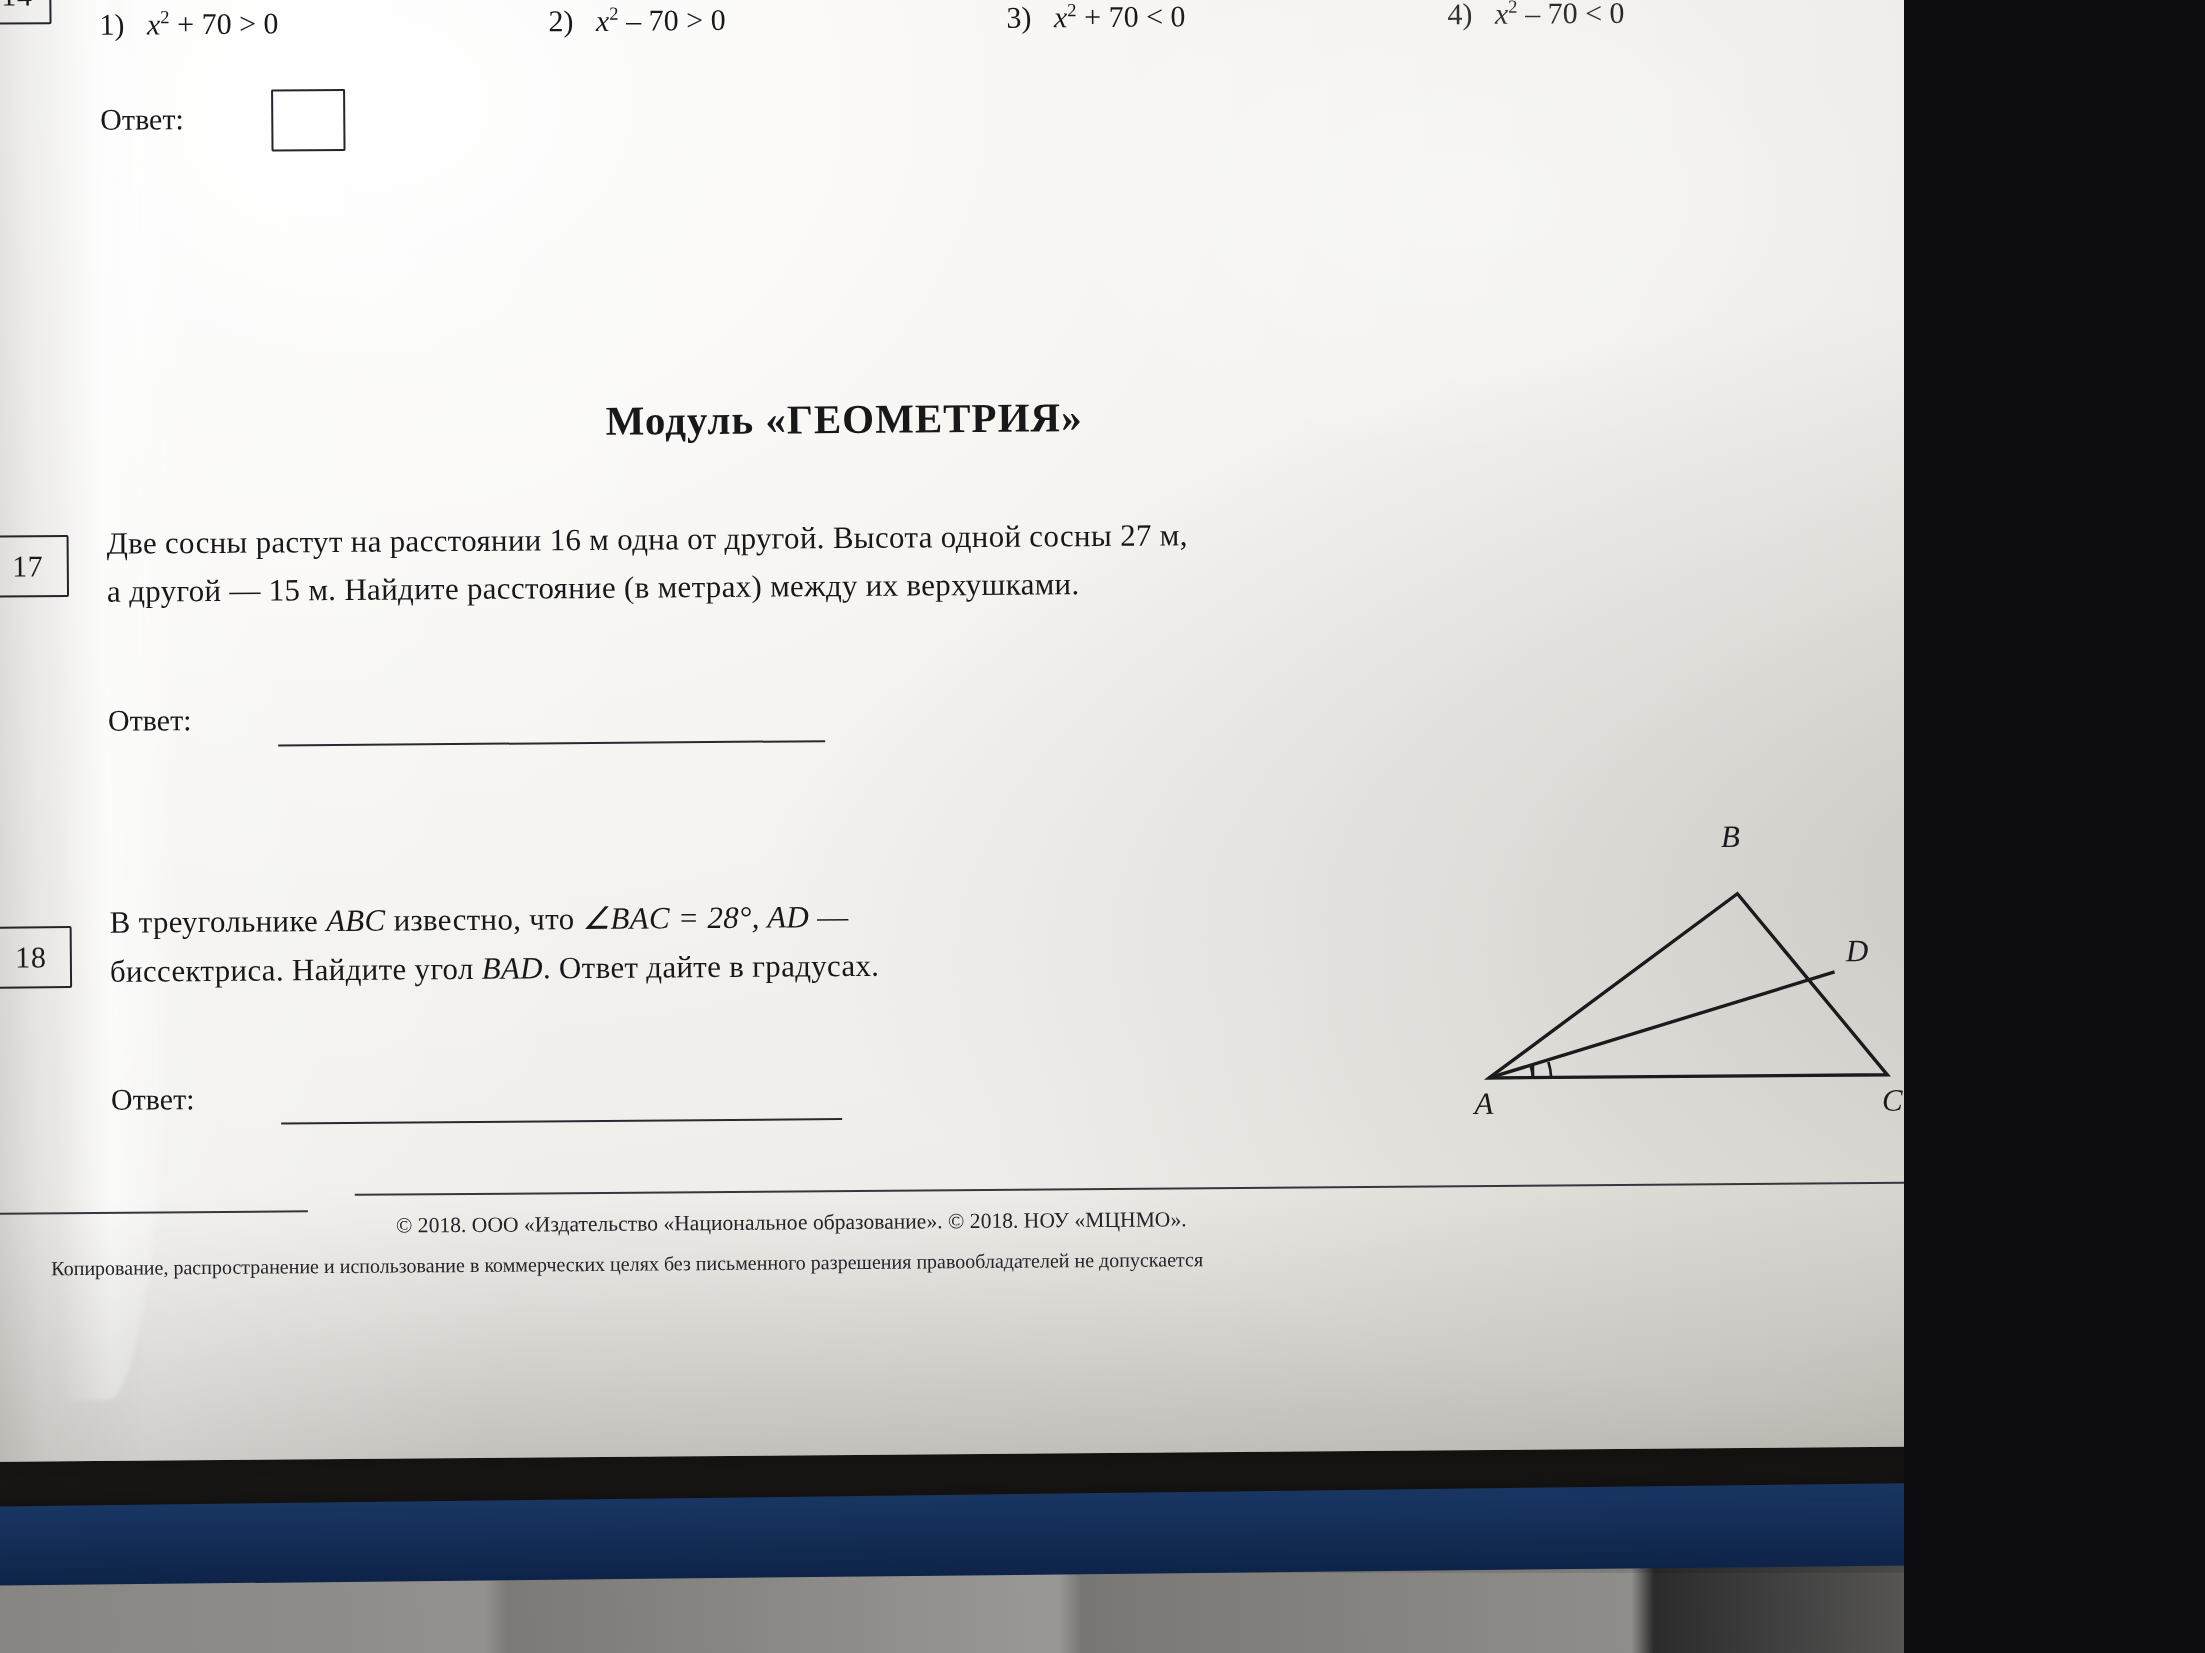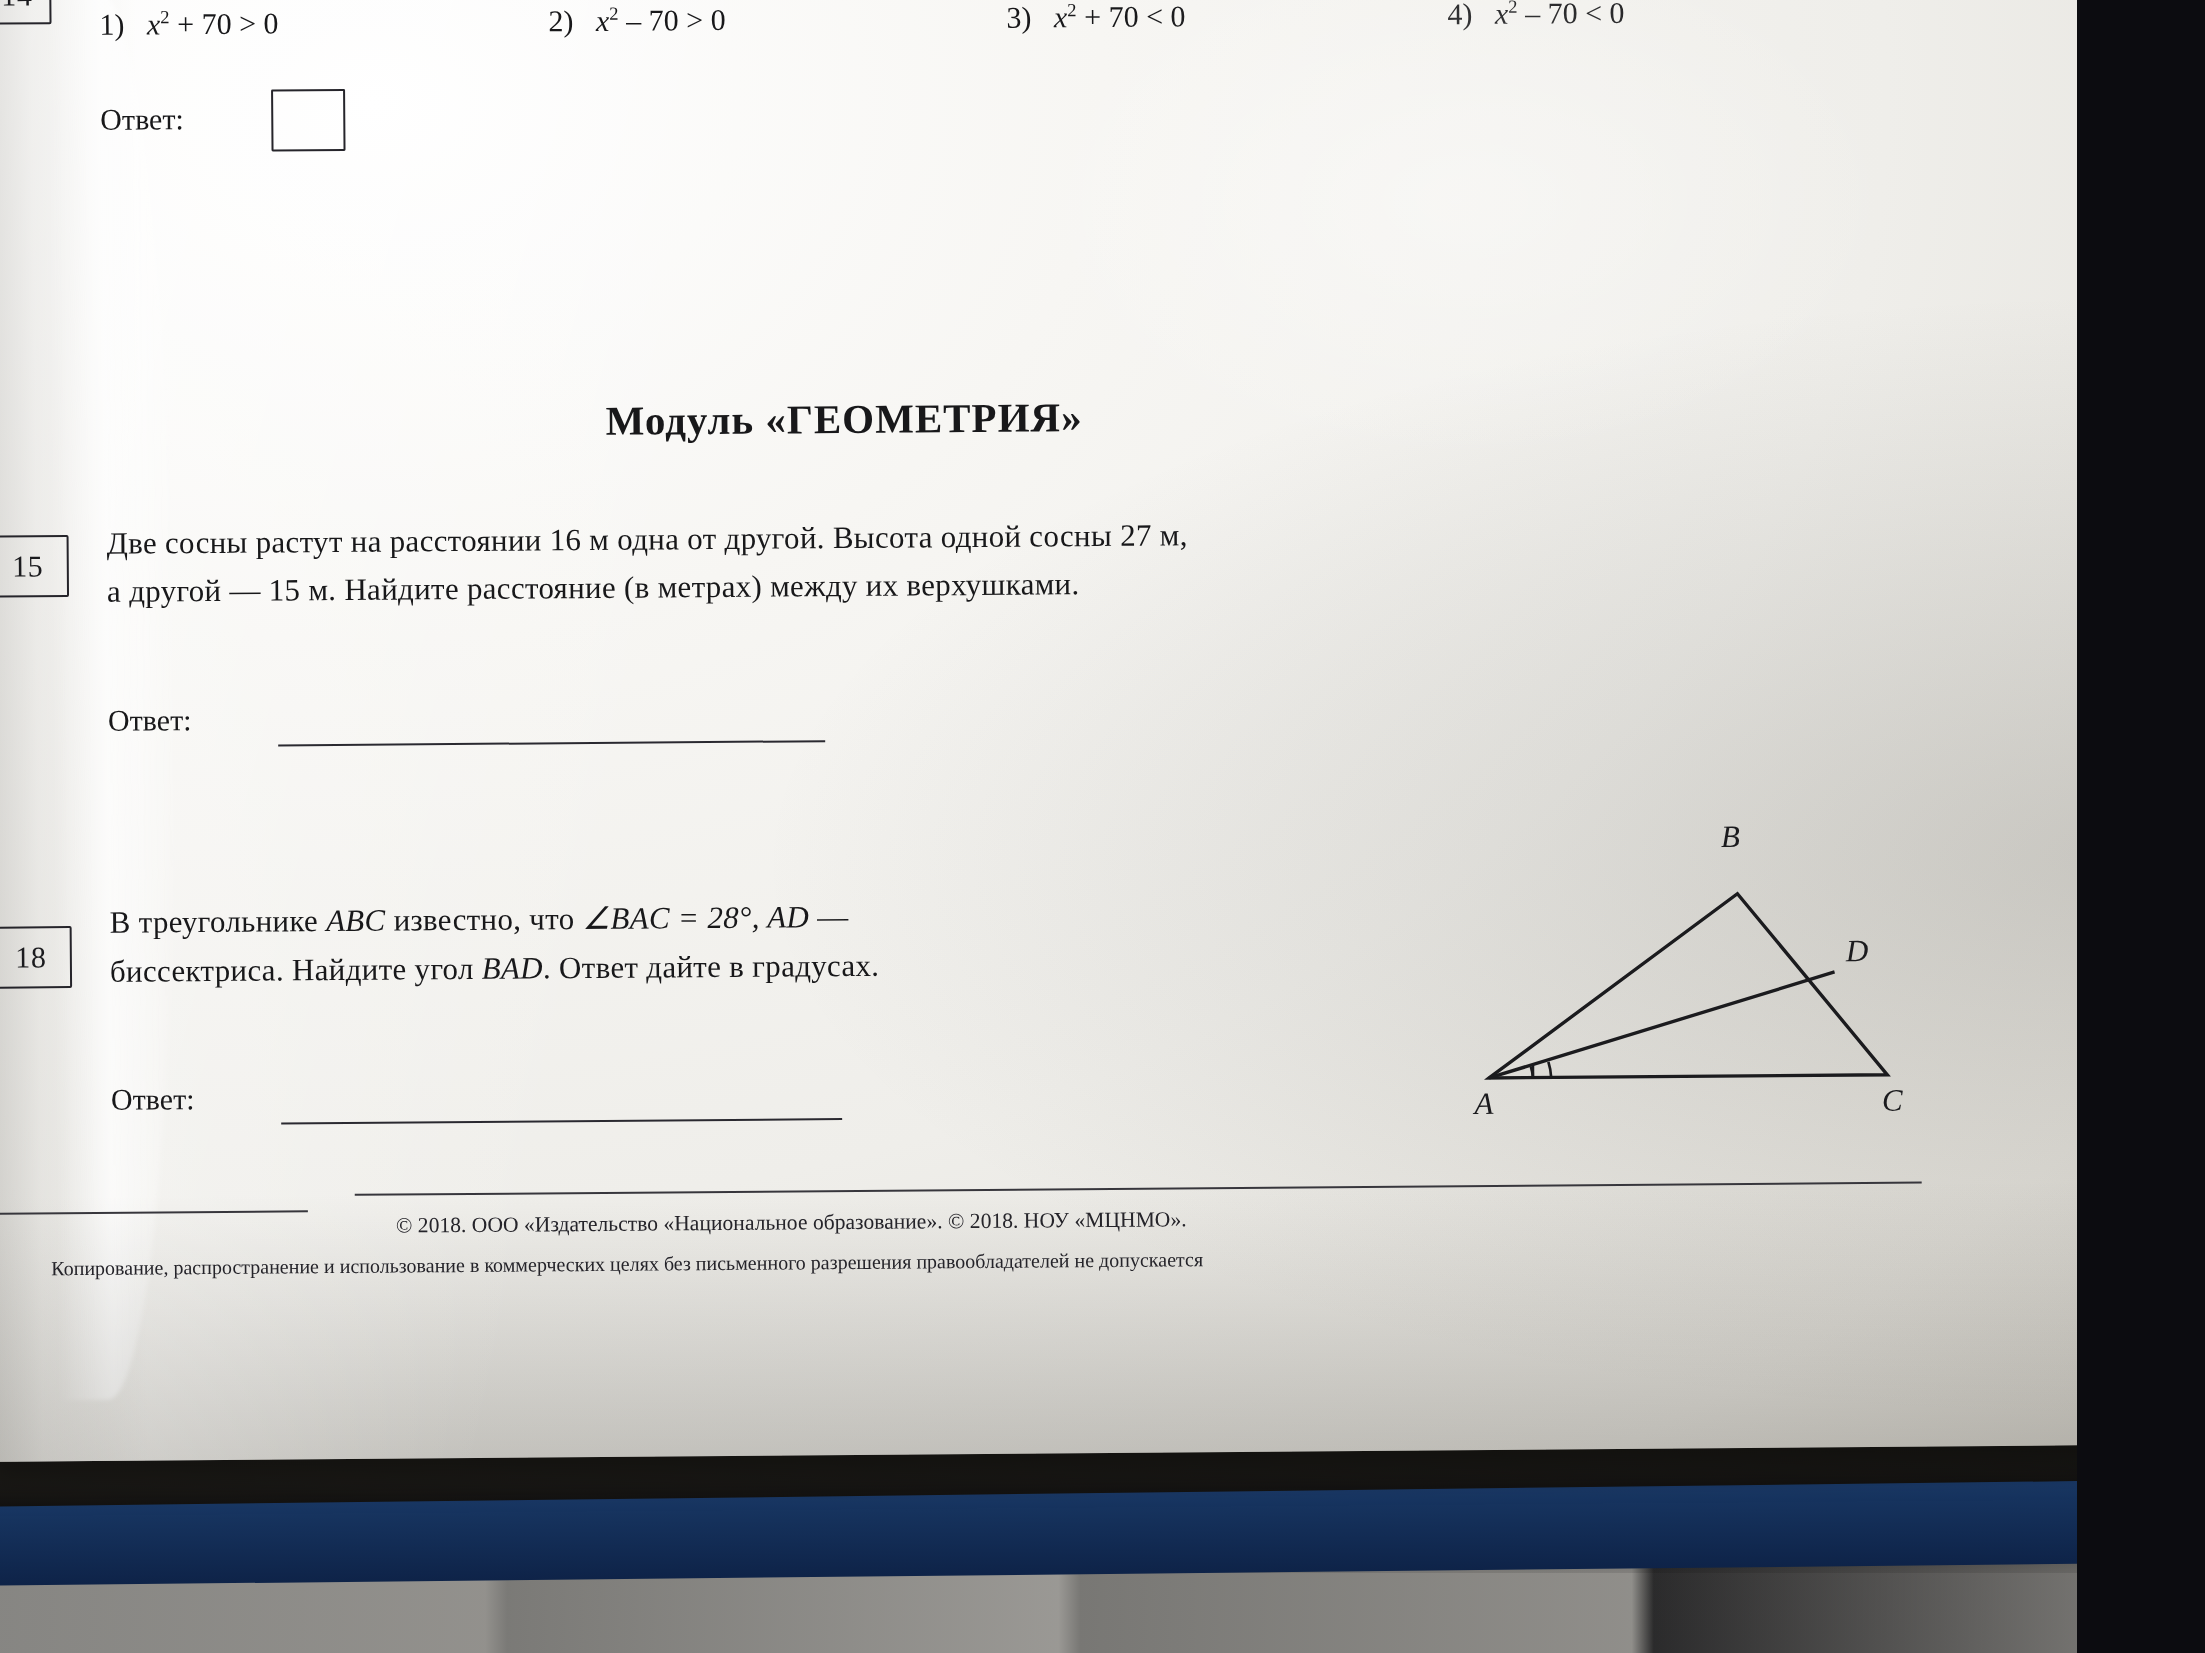--- a/index.html
+++ b/index.html
@@ -2,21 +2,21 @@
 <html style="font-size:10.8px"><head>
 <meta charset="utf-8">
 <style>
   html, body {
     margin: 0;
     padding: 0;
     background: #0c0c10;
   }
   #page {
     position: relative;
-    width: 2077px;
+    width: 1904px;
     height: 1654px;
     overflow: hidden;
     background: #16161a;
     font-family: "Liberation Serif", serif;
   }
 
   
   .desk {
     position: absolute;
     left: 0; top: 0; width: 2205px; height: 1654px;
@@ -230,21 +230,21 @@
       &nbsp;&nbsp;<i>x</i><sup>2</sup>
       <span>– 70 &lt; 0</span>
     </div>
 
     <div class="answer-label" style="left:132px; top:115px;">Ответ:</div>
     <div class="answer-box" style="left:303px; top:103px; width:70px; height:58px;"></div>
 
     <div class="module-title" style="left:635px; top:413px;">Модуль «ГЕОМЕТРИЯ»</div>
 
     <div class="box-num" style="left:15px; top:547px; width:78px; height:58px;">
-      <span>15</span>
+      <span>17</span>
     </div>
 
     <div class="q-line" style="left:135px; top:534px;">Две сосны растут на расстоянии 16 м одна от другой. Высота одной сосны 27 м,</div>
     <div class="q-line" style="left:135px; top:582px;">а другой — 15 м. Найдите расстояние (в метрах) между их верхушками.</div>
 
     <div class="answer-label" style="left:135px; top:716px;">Ответ:</div>
     <div class="answer-rule" style="left:305px; top:758px; width:547px;"></div>
 
     <div class="box-num" style="left:15px; top:938px; width:78px; height:58px;">
       <span>18</span>

